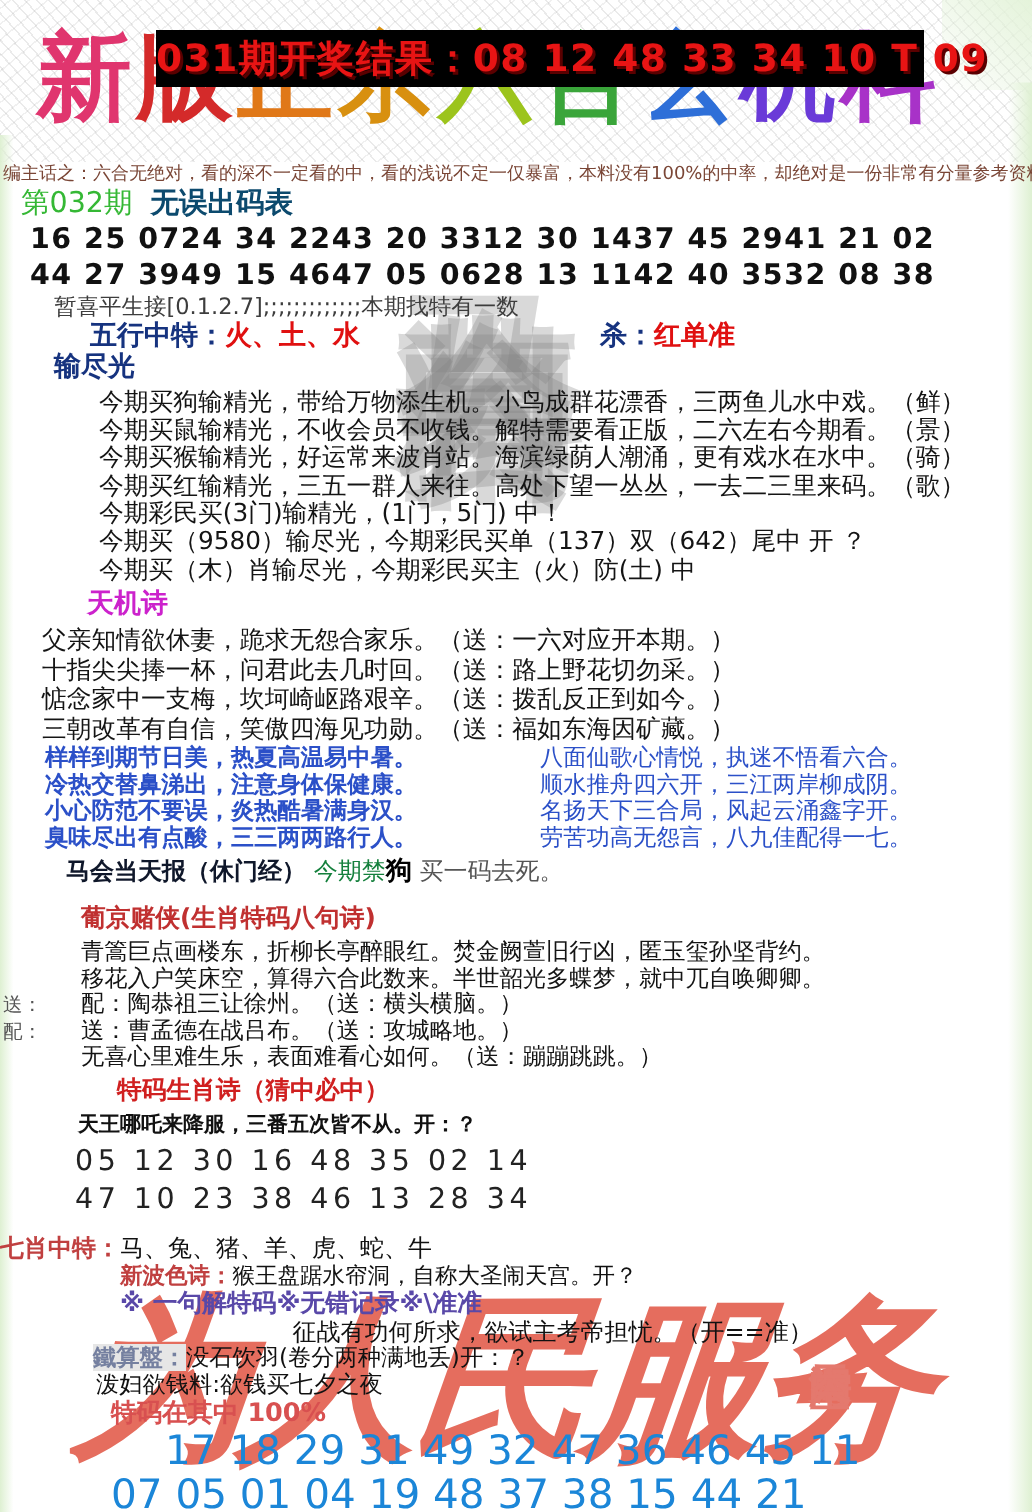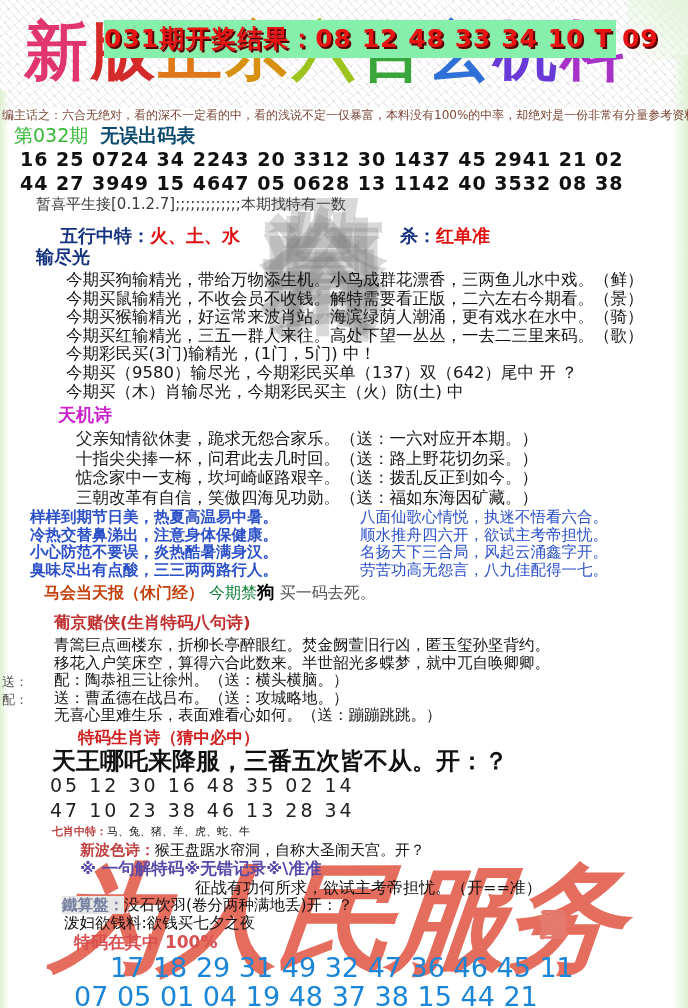--- a/index.html
+++ b/index.html
@@ -29,70 +29,70 @@
         transform:skewX(-6deg);}
   .wm-right{position:absolute;left:537px;top:886px;z-index:1;
         writing-mode:vertical-rl;text-orientation:upright;
         font-family:"DejaVu Serif",serif;font-weight:bold;
         font-size:29px;line-height:34px;color:#e4796e;}
 
   
   .title{position:absolute;top:8px;left:24px;z-index:2;white-space:nowrap;
         font-family:"DejaVu Serif",serif;font-weight:bold;font-size:64px;letter-spacing:3px;}
   .result-bar{position:absolute;top:20px;left:104px;width:512px;height:38px;z-index:6;
-        background:#86efac;color:#e81414;font-weight:bold;font-size:25px;line-height:38px;
+        background:#000000;color:#e81414;font-weight:bold;font-size:25px;line-height:38px;
         text-align:center;letter-spacing:1px;text-shadow:2px 2px 0 #5a0000;white-space:nowrap;}
 
   .content{position:absolute;top:108px;left:0;width:688px;z-index:3;}
 
   .note{font-size:12px;line-height:15px;color:#7a4636;white-space:nowrap;padding-left:2px;}
   .issue-line{padding-left:14px;font-size:19px;line-height:24px;white-space:nowrap;}
   .issue{color:#35b835;}
   .issue-title{color:#0c4a6e;font-weight:bold;margin-left:6px;}
 
   .code-table{padding-left:20px;font-weight:bold;font-size:19px;}
   .code-row{display:flex;line-height:24px;white-space:nowrap;}
   .code-row span{letter-spacing:1px;}
   .zanxi{padding-left:36px;font-size:15px;line-height:18px;color:#3d3d3d;white-space:nowrap;}
 
-  .wuxing{padding-left:60px;font-size:18px;line-height:21px;font-weight:bold;margin-top:12px;white-space:nowrap;}
+  .wuxing{padding-left:60px;font-size:18px;line-height:21px;font-weight:bold;margin-top:0;white-space:nowrap;}
   .navy{color:#16337f;}
   .red{color:#e01010;}
   .kill{margin-left:160px;}
 
   .sjg-title{padding-left:36px;font-size:18px;line-height:21px;font-weight:bold;color:#16337f;}
   .verses{padding-left:66px;font-size:16.5px;line-height:18.6px;margin-top:4px;white-space:nowrap;color:#141414;}
 
   .tianji-title{padding-left:58px;font-size:18px;line-height:20px;font-weight:bold;color:#cc22cc;margin-top:4px;}
-  .tianji{padding-left:28px;font-size:16.5px;line-height:19.5px;margin-top:4px;white-space:nowrap;color:#141414;margin-left:48px;}
+  .tianji{padding-left:28px;font-size:16.5px;line-height:19.5px;margin-top:4px;white-space:nowrap;color:#141414;}
 
   .two-col-headers{display:flex;font-size:17px;line-height:20px;font-weight:bold;color:#c03030;white-space:nowrap;}
   .col-h1{margin-left:110px;}
   .col-h2{margin-left:208px;}
   .two-cols{display:flex;font-size:15.5px;line-height:17.5px;color:#2b50c8;margin-top:2px;white-space:nowrap;}
   .col-left{margin-left:30px;width:330px;font-weight:bold;}
   .col-right{}
 
   .mahui{padding-left:44px;font-size:16px;line-height:19px;margin-top:4px;white-space:nowrap;}
-  .mahui-label{color:#c2410c;font-weight:bold;}
+  .mahui-label{color:#0f172a;font-weight:bold;}
   .mahui-rest{color:#15803d;}
   .animal{color:#000;font-weight:bold;font-size:17.5px;}
   .mahui-rest2{color:#555;}
 
   .pujing-title{padding-left:54px;font-size:16.5px;line-height:18px;font-weight:bold;color:#c03030;margin-top:12px;}
   .pujing{position:relative;padding-left:54px;font-size:15.5px;line-height:17.5px;margin-top:5px;white-space:nowrap;color:#141414;}
   .m-side{position:absolute;left:2px;font-size:13px;color:#555;}
   .m-song{top:36px;}
   .m-pei{top:54px;}
 
   .sx-title{padding-left:78px;font-size:16.5px;line-height:18px;font-weight:bold;color:#d02020;margin-top:4px;}
-  .tianwang{padding-left:52px;font-size:24px;line-height:20px;font-weight:bold;margin-top:4px;white-space:nowrap;}
+  .tianwang{padding-left:52px;font-size:14px;line-height:20px;font-weight:bold;margin-top:4px;white-space:nowrap;}
   .sx-numbers{padding-left:50px;font-size:19px;line-height:22px;letter-spacing:3px;margin-top:3px;white-space:nowrap;color:#222;}
 
-  .qixiao{padding-left:52px;font-size:11px;line-height:18px;margin-top:2px;white-space:nowrap;}
+  .qixiao{font-size:16px;line-height:18px;margin-top:13px;white-space:nowrap;}
   .label-red{color:#c04040;font-weight:bold;}
   .bose{padding-left:80px;font-size:15px;line-height:17px;margin-top:1px;white-space:nowrap;}
   .jiete{padding-left:80px;font-size:16.5px;line-height:18px;font-weight:bold;color:#5948a8;margin-top:1px;white-space:nowrap;}
   .zhengzhan{padding-left:195px;font-size:16px;line-height:17px;margin-top:1px;white-space:nowrap;}
   .tiesuan{padding-left:62px;font-size:15.5px;line-height:17px;margin-top:1px;white-space:nowrap;}
   .tiesuan-label{color:#7580a0;background:#e6e6e6;font-weight:bold;}
   .pofu{padding-left:64px;font-size:15.5px;line-height:17px;margin-top:1px;white-space:nowrap;}
   .tema100{padding-left:74px;font-size:17px;line-height:18px;font-weight:bold;color:#d85050;margin-top:1px;}
   .blue-nums{color:#1b86d8;font-size:27px;line-height:29px;font-weight:500;white-space:nowrap;}
   .blue-row1{padding-left:110px;margin-top:2px;}
@@ -173,21 +173,21 @@
 
     <div class="two-cols">
       <div class="col-left">
         <div>样样到期节日美，热夏高温易中暑。</div>
         <div>冷热交替鼻涕出，注意身体保健康。</div>
         <div>小心防范不要误，炎热酷暑满身汉。</div>
         <div>臭味尽出有点酸，三三两两路行人。</div>
       </div>
       <div class="col-right">
         <div>八面仙歌心情悦，执迷不悟看六合。</div>
-        <div>顺水推舟四六开，欲试主考帝担忧。</div>
+        <div>顺水推舟四六开，三江两岸柳成阴。</div>
         <div>名扬天下三合局，风起云涌鑫字开。</div>
         <div>劳苦功高无怨言，八九佳配得一七。</div>
       </div>
     </div>
 
     <div class="mahui">
       <span class="mahui-label">马会当天报（休门经）</span>
       <span class="mahui-rest">今期禁</span><span class="animal">狗</span>
       <span class="mahui-rest2">买一码去死。</span>
     </div>

